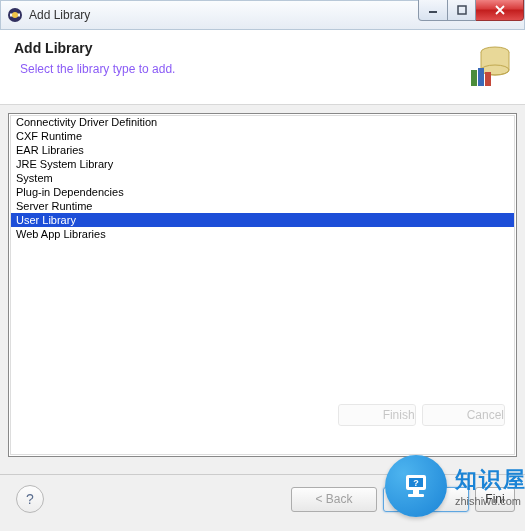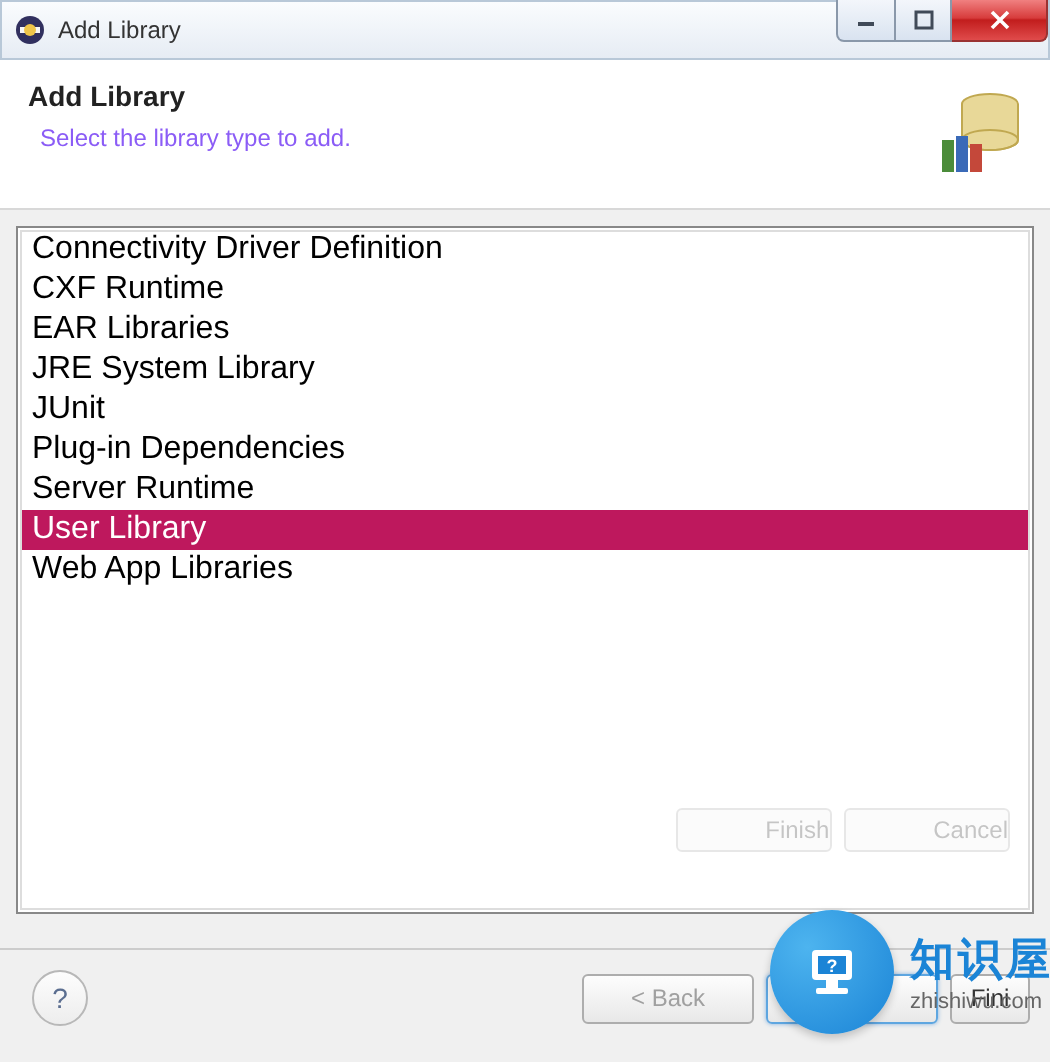--- a/index.html
+++ b/index.html
@@ -98,28 +98,28 @@
     .list-box {
       background: #fff;
       border: 1px solid #888;
       height: 344px;
       overflow: auto;
       padding: 1px;
       outline: 1px solid #ddd;
       outline-offset: -3px;
     }
     .list-item {
-      font-size: 16px;
+      font-size: 11px;
       padding: 1px 6px;
       color: #000;
       cursor: default;
       white-space: nowrap;
     }
     .list-item.selected {
-      background: #be185d;
+      background: #1d4ed8;
       color: #fff;
     }
     .button-bar {
       border-top: 1px solid #ccc;
       padding: 10px 10px 0 10px;
       display: flex;
       align-items: center;
       justify-content: flex-end;
       gap: 6px;
       position: absolute;
@@ -259,21 +259,21 @@
     </svg>
   </div>
 </div>
 
 <div class="content-area">
   <div class="list-box" id="library-list">
       <div class="list-item">Connectivity Driver Definition</div>
       <div class="list-item">CXF Runtime</div>
       <div class="list-item">EAR Libraries</div>
       <div class="list-item">JRE System Library</div>
-      <div class="list-item">JUnit</div>
+      <div class="list-item">System</div>
       <div class="list-item">Plug-in Dependencies</div>
       <div class="list-item">Server Runtime</div>
       <div class="list-item selected">User Library</div>
       <div class="list-item">Web App Libraries</div>
     </div>
 </div>
 
 <div class="ghost-buttons">
   <button class="std-btn">Finish</button>
   <button class="std-btn">Cancel</button>

